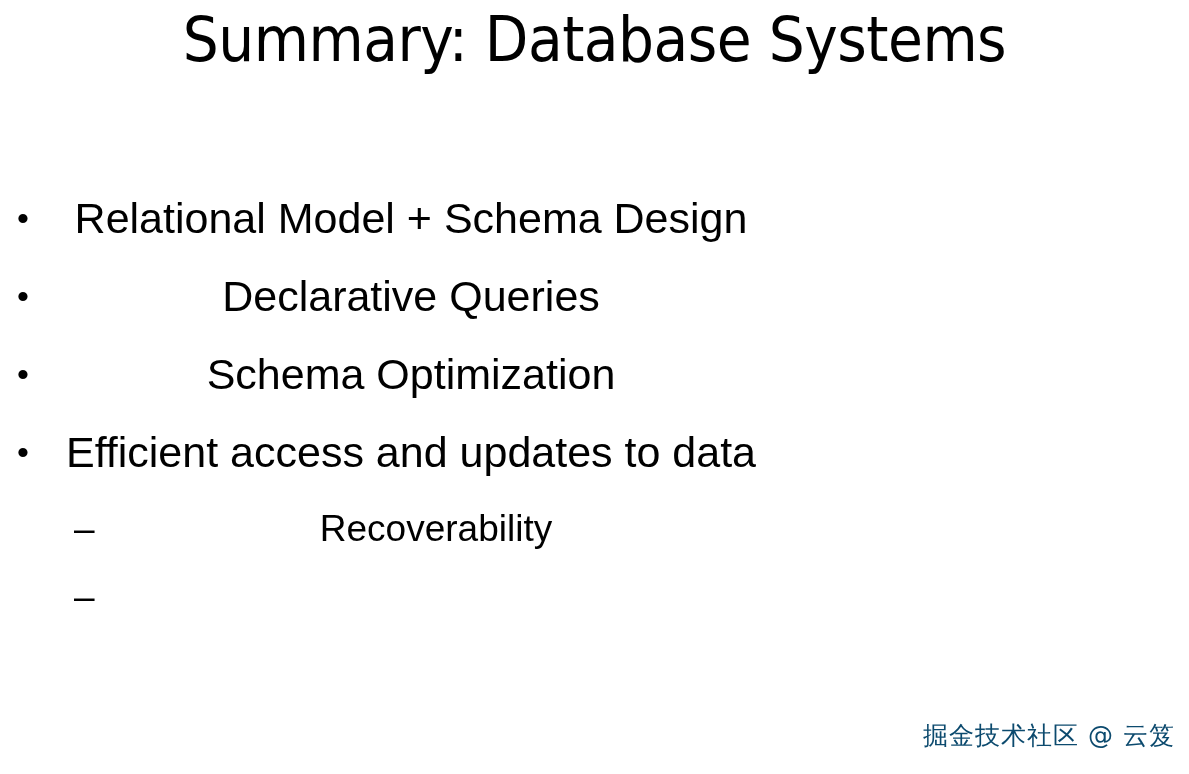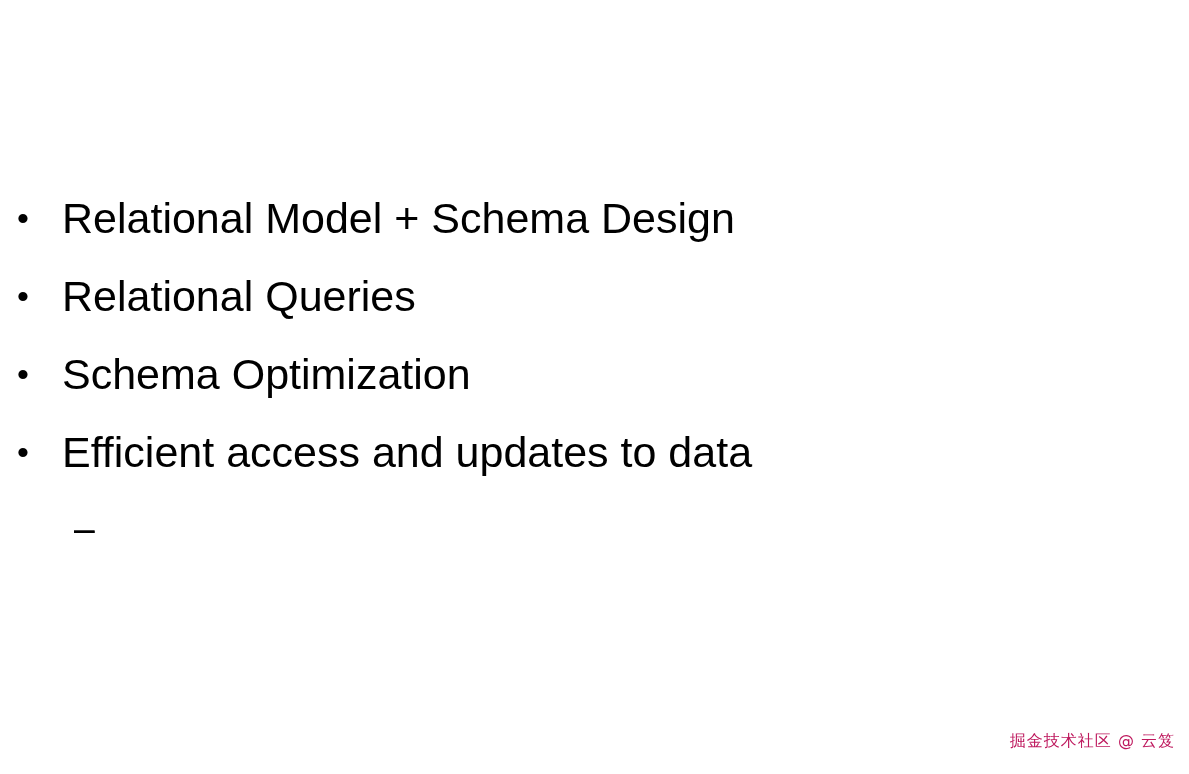--- a/index.html
+++ b/index.html
@@ -57,20 +57,21 @@
     left: 17px;
     top: 0;
     width: 30px;
     font-size: 34px;
     line-height: 64px;
     color: #000000;
     text-align: left;
   }
   .bullet-text {
     display: block;
+    text-align: center;
   }
 
   
   .sub-list {
     margin-top: 6px;
   }
   .sub-item {
     position: relative;
     padding-left: 112px;
     margin-bottom: 6px;
@@ -86,59 +87,61 @@
     font-size: 37px;
     line-height: 62px;
     color: #000000;
   }
 
   
   .watermark {
     position: absolute;
     right: 14px;
     bottom: 22px;
-    font-size: 16px;
-    color: #be185d;
+    font-size: 25px;
+    color: #0c4a6e;
     font-family: "DejaVu Sans", sans-serif;
     letter-spacing: 1px;
     white-space: nowrap;
     user-select: none;
   }
 </style>
 </head>
 <body>
 
 <div class="slide">
 
+  <div class="slide-title">Summary: Database Systems</div>
 
   <div class="body-list">
 
     <div class="bullet-item">
       <span class="marker">•</span>
       <span class="bullet-text">Relational Model + Schema Design</span>
     </div>
 
     <div class="bullet-item">
       <span class="marker">•</span>
-      <span class="bullet-text">Relational Queries</span>
+      <span class="bullet-text">Declarative Queries</span>
     </div>
 
     <div class="bullet-item">
       <span class="marker">•</span>
       <span class="bullet-text">Schema Optimization</span>
     </div>
 
     <div class="bullet-item">
       <span class="marker">•</span>
       <span class="bullet-text">Efficient access and updates to data</span>
     </div>
 
     <div class="sub-list">
       <div class="sub-item">
         <span class="marker">–</span>
+        <span class="bullet-text">Recoverability</span>
       </div>
       <div class="sub-item">
         <span class="marker">–</span>
       </div>
     </div>
 
   </div>
 
   <div class="watermark">掘金技术社区 @ 云笈</div>
 

